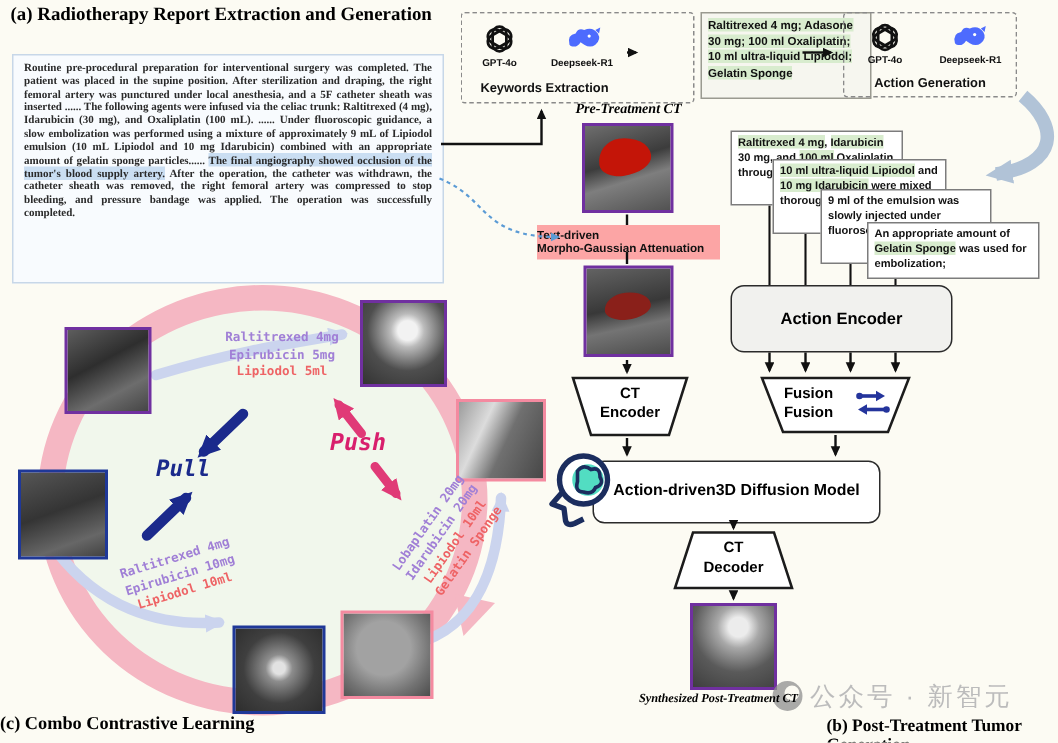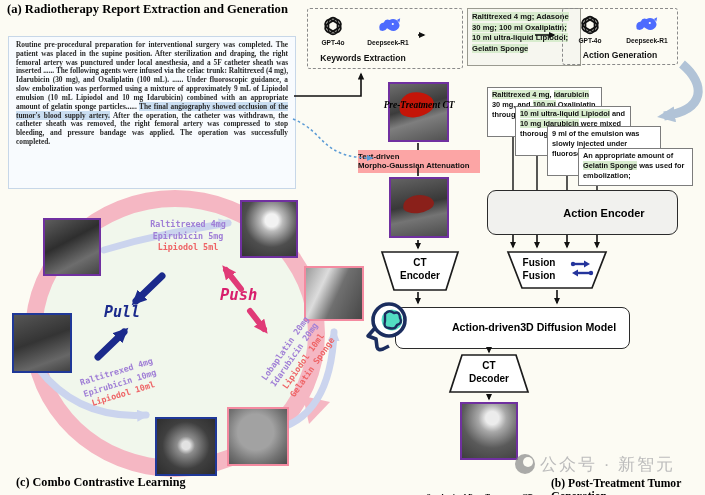--- a/index.html
+++ b/index.html
@@ -1,40 +1,40 @@
 <!DOCTYPE html>
 <html><head>
 <meta charset="utf-8">
 <style>
   html,body{margin:0;padding:0;}
   body{width:705px;height:495px;position:relative;background:#fcfbf3;overflow:hidden;
        font-family:"Liberation Sans",sans-serif;}
   .abs{position:absolute;}
-  .serif{font-family:"Liberation Serif",serif;margin-top:32px;}
+  .serif{font-family:"Liberation Serif",serif;}
   .mono{font-family:"DejaVu Sans Mono",monospace;}
   .title{font:700 12.6px "Liberation Serif",serif;color:#000;}
   .cap{font:700 12px "Liberation Serif",serif;color:#000;}
   .report{left:8px;top:21px;width:272px;height:143px;background:#f8fbfe;border:1px solid #c7d7e8;
           padding:4px 7px;font:700 7.35px/1.2 "Liberation Serif",serif;color:#2a2a2a;text-align:justify;z-index:20;margin-top:15px;}
   .hl-b{background:#cadef2;}
   .hl-g{background:#d8ecce;}
   .ln{display:block;}
   .purple{color:#a07fd6;}
   .red{color:#ee6365;}
   .dashbox{border:1.4px dashed #8a8a8a;border-radius:3px;z-index:20;}
   .llm-label{font:700 6.6px "Liberation Sans",sans-serif;color:#111;text-align:center;}
   .llm-title{font:700 8.6px "Liberation Sans",sans-serif;color:#111;text-align:center;}
   .greenbox{left:429px;top:8px;width:104px;height:50px;background:#f6f6ef;border:1.5px solid #9a9a90;
             padding:3px 4px;font:700 7.7px/1.38 "Liberation Sans",sans-serif;color:#111;z-index:20;margin-left:38px;}
   .ct{position:absolute;z-index:20;box-sizing:border-box;}
   .blob{position:absolute;}
   .card{position:absolute;background:#fff;border:1.8px solid #7c7c7c;padding:2px 4px;box-sizing:border-box;
         font:700 7.4px/1.34 "Liberation Sans",sans-serif;color:#111;overflow:hidden;}
   .modbox{position:absolute;background:#f1f1ee;border:1.6px solid #2b2b2b;border-radius:9px;
-          display:flex;align-items:center;justify-content:center;font:700 11px "Liberation Sans",sans-serif;color:#000;z-index:20;padding-left:43px;}
+          display:flex;align-items:center;justify-content:center;font:700 11px "Liberation Sans",sans-serif;color:#000;z-index:20;}
   .trap-label{position:absolute;text-align:center;font:700 10px/1.25 "Liberation Sans",sans-serif;color:#000;z-index:25;}
   .lbl{position:absolute;z-index:25;}
   .combo{position:absolute;z-index:26;font:700 8.4px/11.6px "DejaVu Sans Mono",monospace;text-align:center;}
   .ring{left:25px;top:190px;width:266px;height:253px;border:17px solid #f5b7c3;border-radius:50%;
         background:#f1f7ec;z-index:5;}
   svg{display:block;}
   .svgl{position:absolute;left:0;top:0;pointer-events:none;}
 </style>
 </head>
 <body>
@@ -205,21 +205,21 @@
 <div class="combo" style="left:243px;top:336px;width:112px;line-height:11px;transform:rotate(-55deg)">
     <span class="ln purple">Lobaplatin 20mg</span>
     <span class="ln purple">Idarubicin 20mg</span>
     <span class="ln red">Lipiodol 10ml</span>
     <span class="ln red">Gelatin Sponge</span>
   </div>
 
 <div class="abs mono" style="left:104px;top:303px;font:700 italic 15px 'DejaVu Sans Mono',monospace;color:#1b2a8c;z-index:26">Pull</div>
 <div class="abs mono" style="left:220px;top:286px;font:700 italic 15.5px 'DejaVu Sans Mono',monospace;color:#d81f6d;z-index:26">Push</div>
 
-<div class="abs cap" style="left:16px;top:475px;font-size:12.2px">(c) Combo Contrastive Learning</div>
+<div class="abs cap" style="left:0;top:475px;font-size:12.2px">(c) Combo Contrastive Learning</div>
 
 <svg class="svgl" width="705" height="495" style="z-index:40">
   <defs>
     <marker id="mB" markerWidth="8" markerHeight="8" refX="5.5" refY="3.2" orient="auto" markerUnits="userSpaceOnUse">
         <path d="M0,0L7,3.2L0,6.4Z" fill="#111"></path>
       </marker>
     <marker id="mBlue" markerWidth="8" markerHeight="8" refX="5" refY="3" orient="auto" markerUnits="userSpaceOnUse">
         <path d="M0,0L6.5,3L0,6Z" fill="#5b9bd5"></path>
       </marker>
     <marker id="mSteel" markerWidth="22" markerHeight="22" refX="11" refY="8" orient="auto" markerUnits="userSpaceOnUse">

